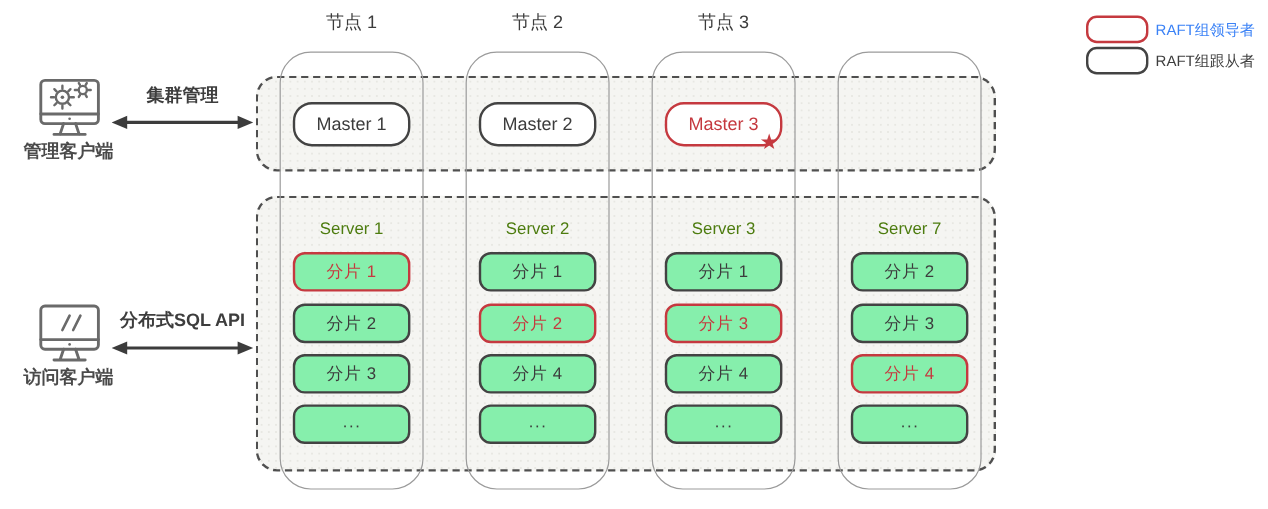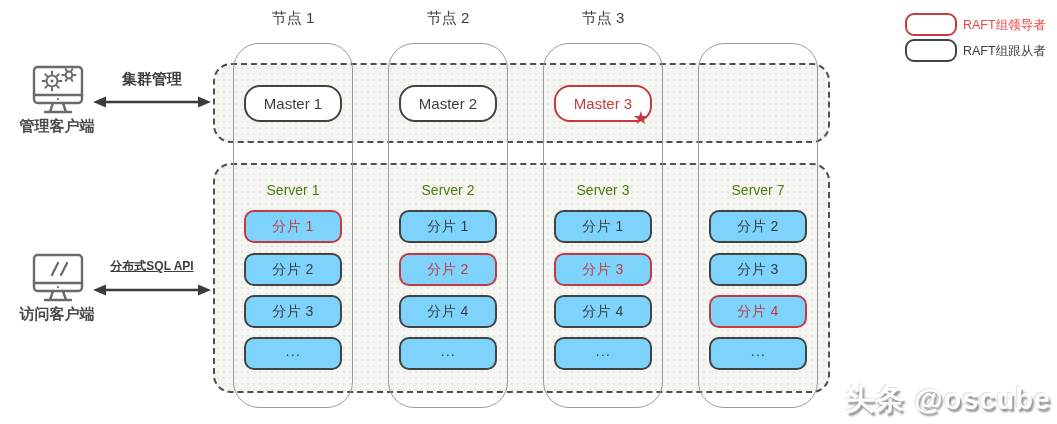--- a/index.html
+++ b/index.html
@@ -27,48 +27,48 @@
   .master{position:absolute;top:85px;width:98px;height:37px;box-sizing:border-box;
     border:2px solid #434343;border-radius:16px;background:#fff;
     display:flex;align-items:center;justify-content:center;
     font-size:15px;color:#3c3c3c;}
   .master[data-leader="true"]{border-color:#c5393f;color:#c5393f;}
   .leader-star{position:absolute;right:1px;bottom:-7px;font-size:18px;
     line-height:1;color:#c5393f;}
   .server-title{position:absolute;top:182px;width:120px;text-align:center;
     font-size:14px;color:#4d7c0f;}
   .shard{position:absolute;width:98px;height:33px;box-sizing:border-box;
-    border:2px solid #434343;border-radius:10px;background:#7dd3fc;
+    border:2px solid #434343;border-radius:10px;background:#86efac;
     display:flex;align-items:center;justify-content:center;
     font-size:14px;color:#3c3c3c;letter-spacing:0.5px;}
   .shard[data-leader="true"]{border-color:#c5393f;color:#c5393f;}
   .r0{top:210px}.r1{top:253px}.r2{top:295px}.r3{top:337px}
   
   .client-icon{position:absolute;left:30px;}
   .icon-admin{top:64px;}
   .icon-access{top:252px;}
   .client-label{position:absolute;left:2px;width:110px;text-align:center;
     font-size:15px;font-weight:600;color:#4a4a4a;}
   .label-admin{top:117px;}
   .label-access{top:305px;}
   
   .arrow{position:absolute;left:93px;width:118px;height:16px;}
   .arrow1{top:94px;}
   .arrow2{top:282px;}
   .arrow-label{position:absolute;left:90px;width:124px;text-align:center;
     font-weight:600;color:#3d3d3d;}
   .arrow-label1{top:70px;font-size:15px;}
-  .arrow-label2{top:258px;font-size:12px;text-decoration:underline;}
+  .arrow-label2{top:258px;font-size:15px;}
   
   .legend-swatch{position:absolute;left:905px;width:52px;height:23px;
     box-sizing:border-box;border-radius:9px;background:#fff;}
   .swatch-leader{top:13px;border:2px solid #c5393f;}
   .swatch-follower{top:39px;border:2px solid #434343;}
   .legend-label{position:absolute;left:963px;font-size:12.5px;}
-  .legend-label-leader{top:17px;color:#ef4444;}
+  .legend-label-leader{top:17px;color:#3b82f6;}
   .legend-label-follower{top:43px;color:#3e3e3e;}
   
   .watermark{position:absolute;right:6px;bottom:4px;font-size:29px;font-weight:700;
     letter-spacing:1px;color:#ffffff;
     text-shadow:2px 3px 2px #949494, -1px -1px 1px #dedede;}
 </style>
 </head>
 <body>
 
 <div class="stage">
@@ -168,15 +168,14 @@
       <polygon points="0,8 13,2.5 13,13.5" fill="#3c3c3c"></polygon>
       <polygon points="118,8 105,2.5 105,13.5" fill="#3c3c3c"></polygon>
     </svg>
   </div>
 
   <div class="legend-swatch swatch-leader"></div>
   <div class="legend-label legend-label-leader">RAFT组领导者</div>
   <div class="legend-swatch swatch-follower"></div>
   <div class="legend-label legend-label-follower">RAFT组跟从者</div>
 
-  <div class="watermark">头条 @oscube</div>
 
 </div>
 
 </body></html>

